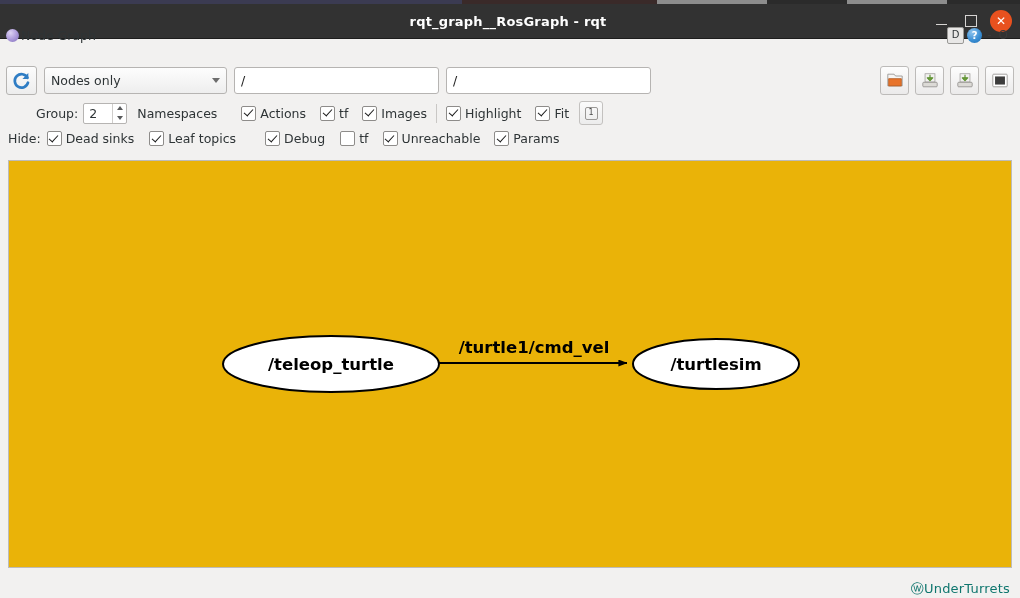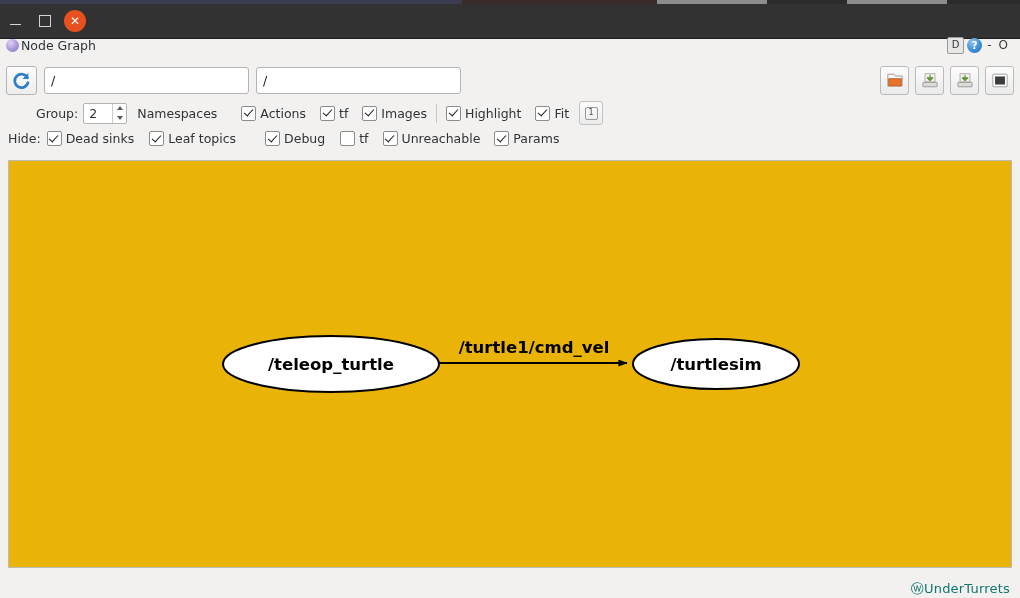--- a/index.html
+++ b/index.html
@@ -58,21 +58,21 @@
     background: #e8511f;
     display: flex; align-items: center; justify-content: center;
     color: #ffffff; font-size: 12px; font-weight: bold;
     margin-right: 8px; margin-left: 4px;
     font-family: "DejaVu Sans", sans-serif;
     line-height: 1;
   }
 
   
   #dock-header {
-    position: absolute; top: 34px; left: 0; width: 1020px; height: 22px;
+    position: absolute; top: 24px; left: 0; width: 1020px; height: 22px;
     display: flex; align-items: center;
     padding: 0 4px;
     box-sizing: border-box;
   }
   #node-graph-sphere {
     width: 13px; height: 13px; border-radius: 50%;
     background: radial-gradient(circle at 35% 30%, #dcd2f2 0%, #b3a1de 45%, #7e6bb8 100%);
     margin-left: 2px; margin-right: 2px;
     flex: 0 0 auto;
   }
@@ -247,20 +247,21 @@
 <div id="bg-strip">
   <div class="s1"></div>
     <div class="s2"></div>
     <div class="s3"></div>
   <div class="s4"></div>
     <div class="s5"></div>
     <div class="s6"></div>
 </div>
 
 <div id="titlebar">
+  <div id="window-title">rqt_graph__RosGraph - rqt</div>
   <div class="wbtn">
     <span class="min-glyph"></span>
   </div>
   <div class="wbtn">
     <span class="max-glyph"></span>
   </div>
   <div id="close-button">
     <span>✕</span>
   </div>
 </div>
@@ -278,20 +279,24 @@
 
 <div id="toolbar">
 
   <div id="refresh-button">
     <svg width="19" height="19" viewBox="0 0 24 24">
       <path d="M19.5 8.5 A 8.5 8.5 0 1 0 20.2 14.8" fill="none" stroke="#2f7dc4" stroke-width="3.4" stroke-linecap="round"></path>
       <path d="M20.6 2.6 L20.6 10.2 L13.2 10.2 Z" fill="#2f7dc4"></path>
     </svg>
   </div>
 
+  <div id="graph-type-select">
+    <span class="label">Nodes only</span>
+    <span class="caret-down"></span>
+  </div>
 
   <div class="filter-input" id="topic-filter-input">
     <span>/</span>
   </div>
 
   <div class="filter-input" id="node-filter-input">
     <span>/</span>
   </div>
 
   <div id="toolbar-right">

